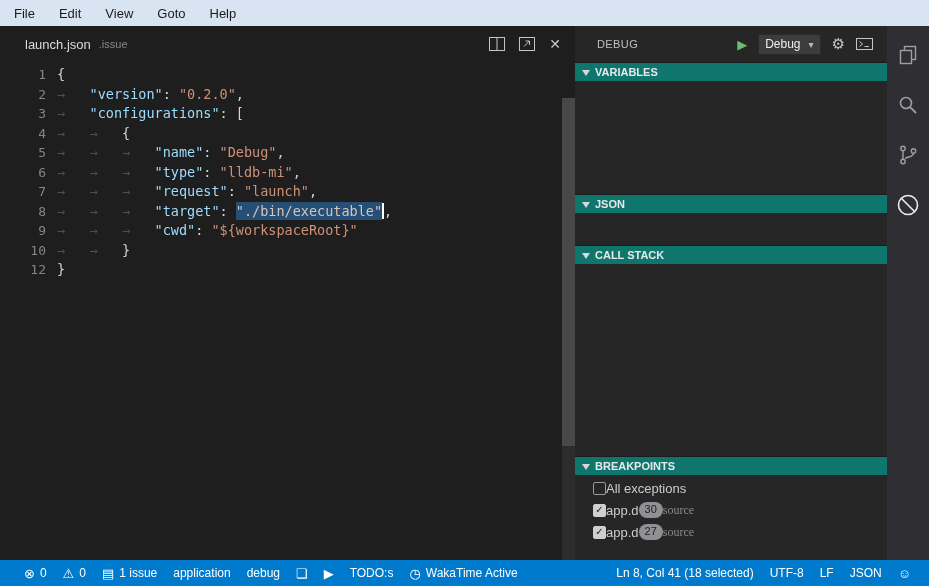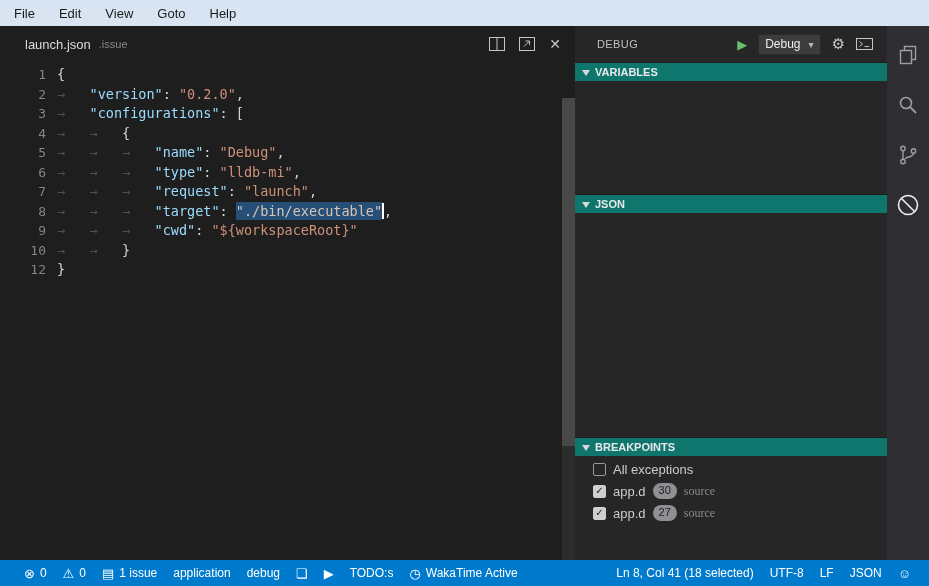--- a/index.html
+++ b/index.html
@@ -54,21 +54,21 @@
     align-items:center; padding-left:20px; position:relative; flex:none; cursor:pointer; }
   .section-header .hdr-label { font-size:11px; font-weight:bold; color:#e8e8e8; }
   .tri { position:absolute; left:7px; top:7px; width:0; height:0;
     border-left:4px solid transparent; border-right:4px solid transparent; border-top:6px solid #d8d8d8; }
   .sec-body { flex:none; }
   .body-variables { height:113px; }
   .body-watch { height:32px; }
   .body-callstack { height:192px; }
   .body-breakpoints { flex:1; min-height:0; overflow:hidden; padding-top:2px; }
 
-  .bp-row { height:22px; display:flex; align-items:center; padding-left:18px; gap:7px; font-size:13px; cursor:pointer; }
+  .bp-row { height:22px; display:flex; align-items:center; padding-left:18px; font-size:13px; cursor:pointer; }
   .cb { width:13px; height:13px; border:1px solid #9a9a9a; background:transparent; flex:none;
     display:flex; align-items:center; justify-content:center; border-radius:2px; }
   .cb.checked { background:#cfcfcf; border-color:#cfcfcf; }
   .cb.checked::after { content:"✓"; color:#222; font-size:10px; line-height:1; }
   .bp-label { color:#cccccc; }
   .bp-badge { background:#8f8f94; color:#232323; font-size:11px; border-radius:8px; padding:1px 6px; line-height:1.2; }
   .bp-detail { color:#8a8a8a; font-size:12px;font-family:Liberation Serif, serif; }
 
   
   .activitybar { width:42px; background:#2f2f33; display:flex; flex-direction:column; align-items:center;
@@ -164,20 +164,24 @@
         <span class="hdr-label">VARIABLES</span>
       </div>
       <div class="sec-body body-variables"></div>
 
       <div class="section-header">
         <span class="tri"></span>
         <span class="hdr-label">JSON</span>
       </div>
       <div class="sec-body body-watch"></div>
 
+      <div class="section-header">
+        <span class="tri"></span>
+        <span class="hdr-label">CALL STACK</span>
+      </div>
       <div class="sec-body body-callstack"></div>
 
       <div class="section-header">
         <span class="tri"></span>
         <span class="hdr-label">BREAKPOINTS</span>
       </div>
       <div class="sec-body body-breakpoints">
           <div class="bp-row">
             <span class="cb"></span>
             <span class="bp-label">All exceptions</span>

